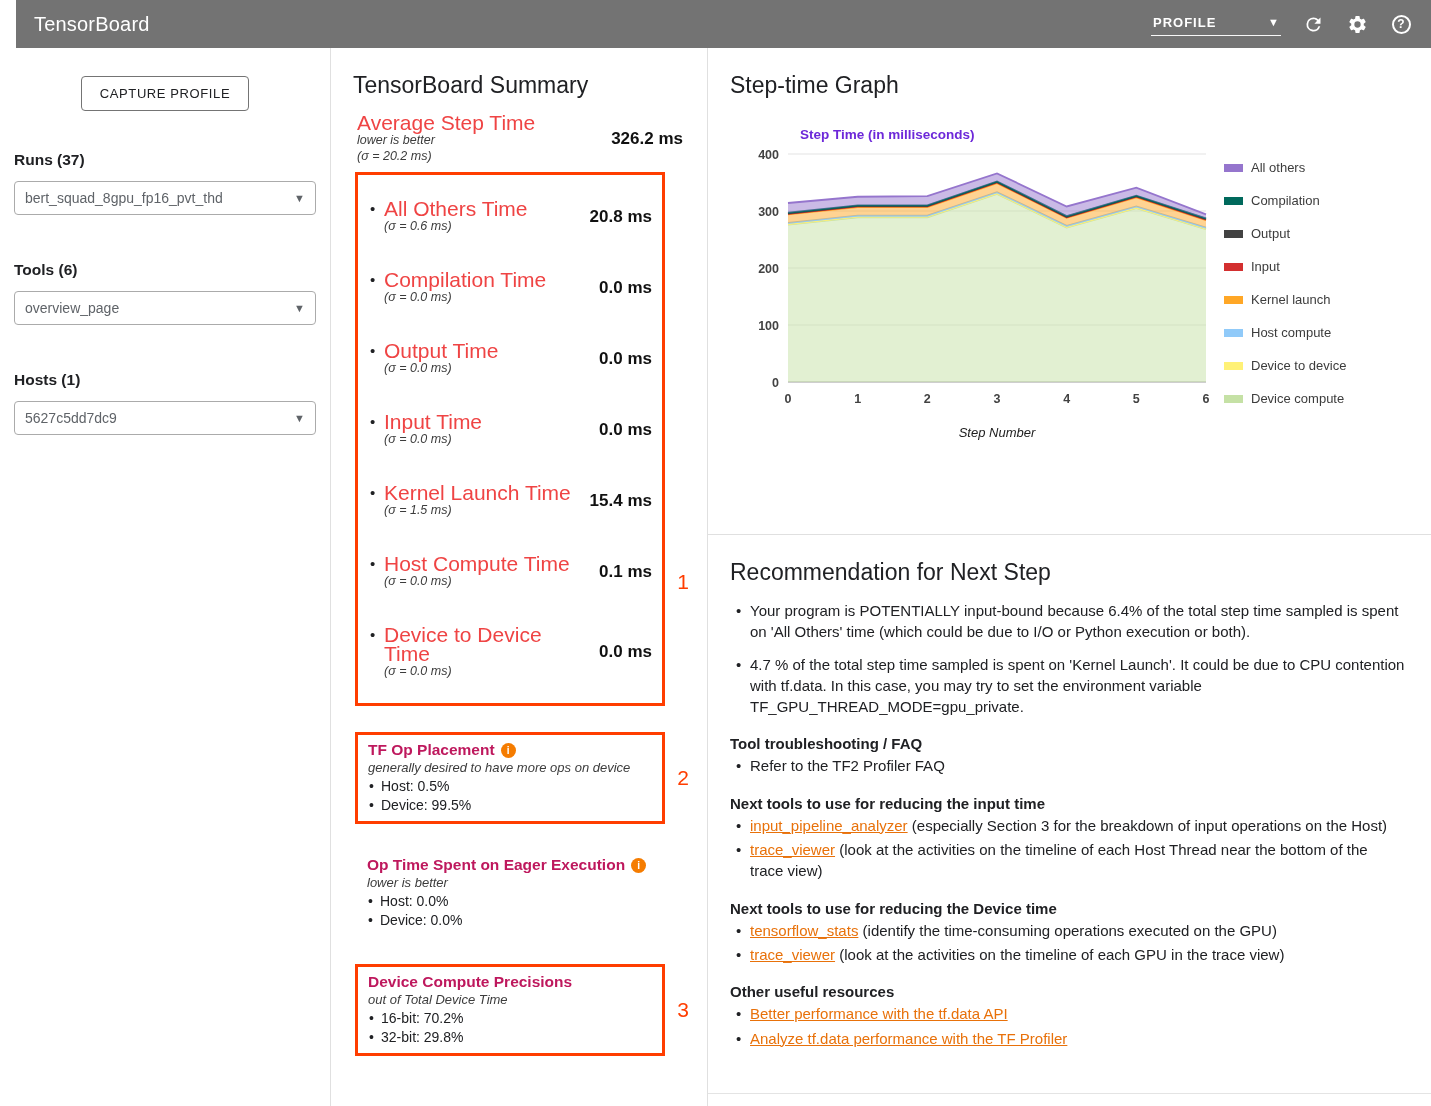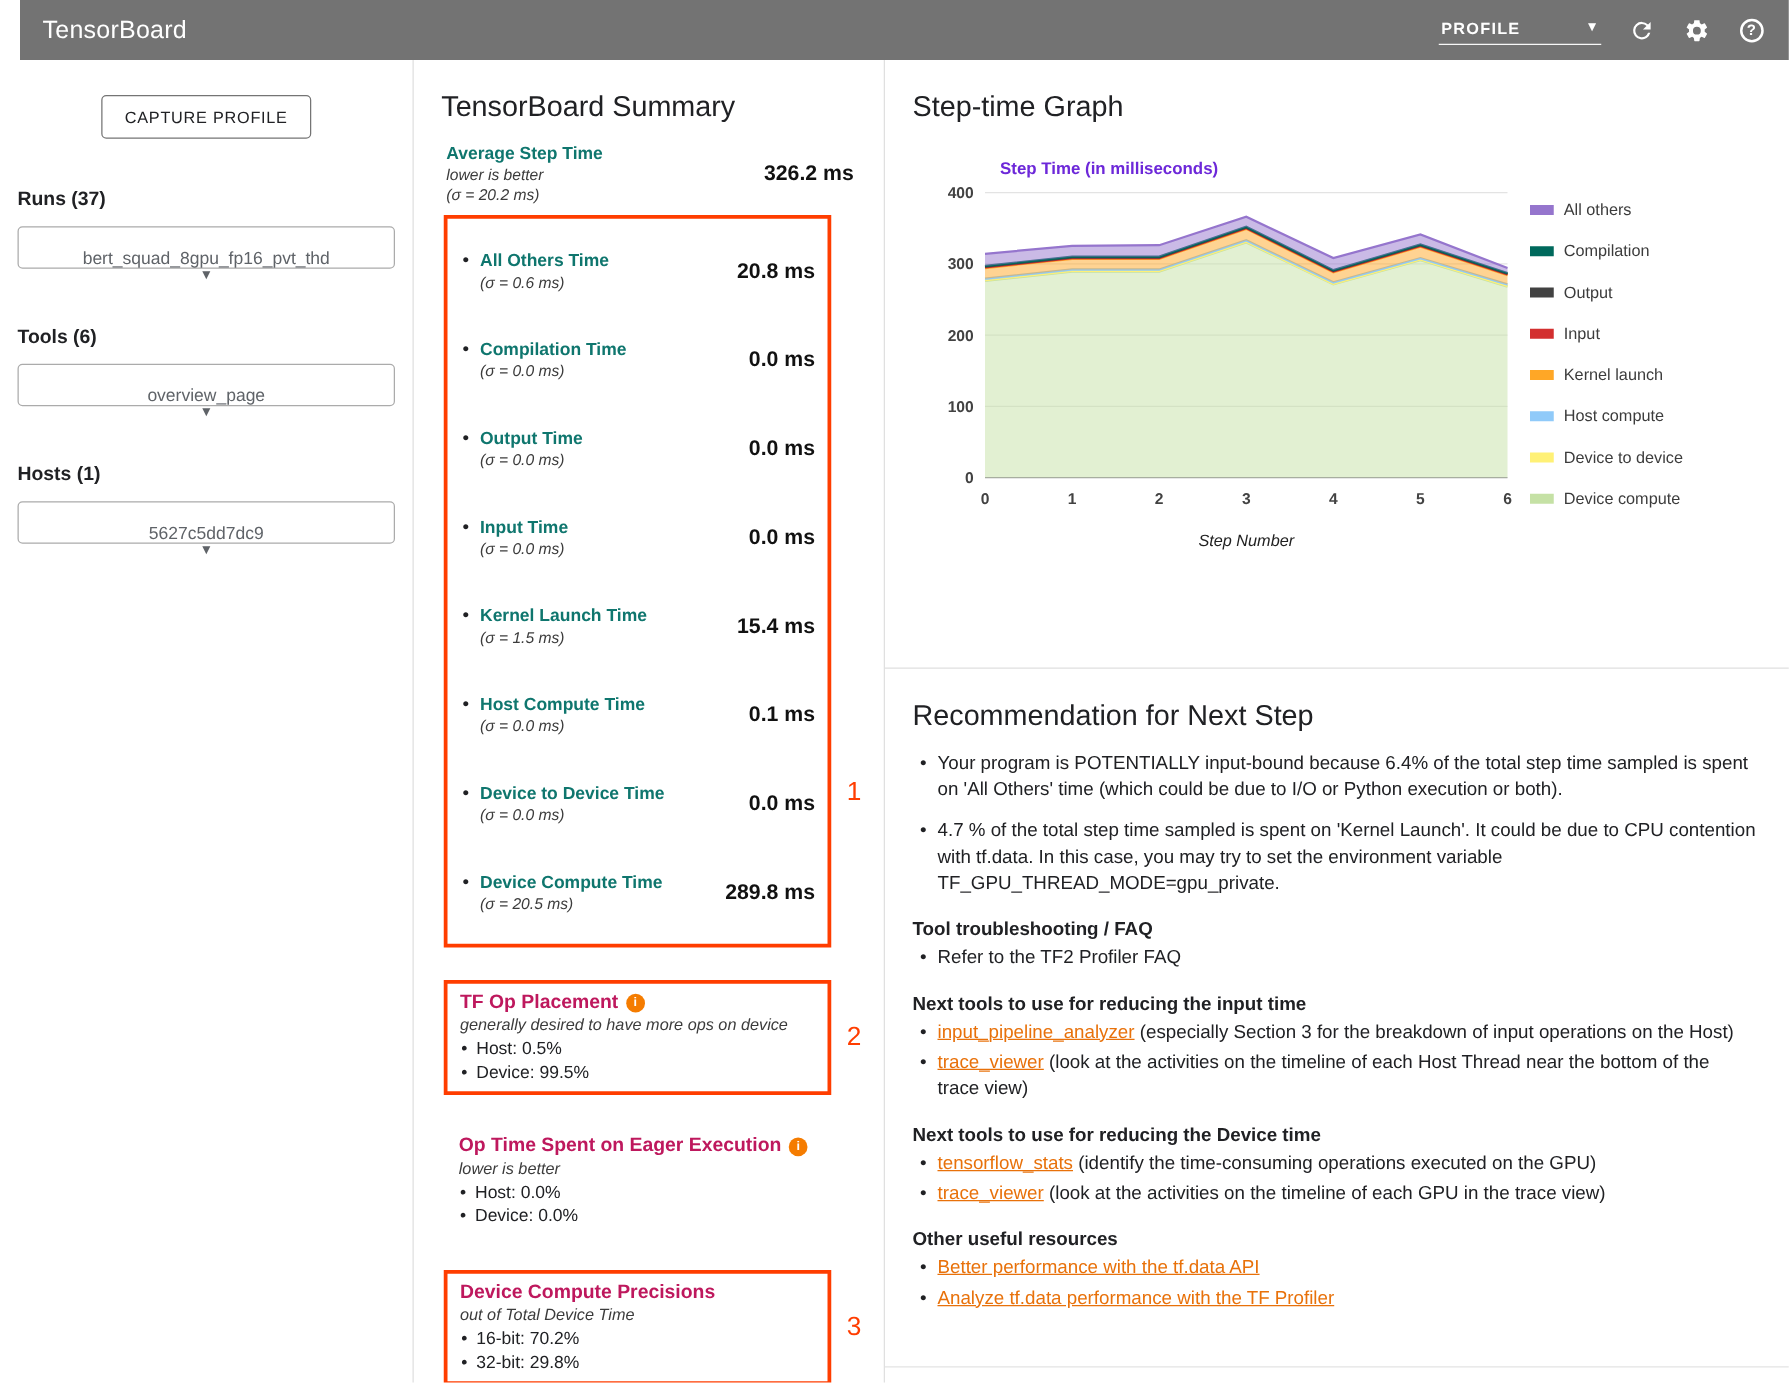--- a/index.html
+++ b/index.html
@@ -46,29 +46,29 @@
   .capture-btn {
     display:block; margin:28px auto 0; padding:9px 18px;
     background:#fff; border:1px solid #747474; border-radius:4px;
     font-family:inherit; font-size:13px; font-weight:500; letter-spacing:.6px; color:#202124; cursor:pointer;
   }
   .side-label { margin:46px 14px 12px; font-weight:700; font-size:15.5px; color:#202124; }
   .side-label.first { margin-top:40px; }
   .select-box {
     margin:0 14px; height:18px; border:1px solid #ababab; border-radius:4px;
     display:flex; align-items:center; justify-content:space-between; padding:16px 10px;
-    font-size:14px; color:#5f6368; cursor:pointer; background:#fff;flex-direction:column;
+    font-size:14px; color:#5f6368; cursor:pointer; background:#fff;
   }
   .select-box .caret { color:#5f6368; font-size:11px; }
 
   
   .panel-title { font-size:23px; font-weight:500; margin:0 0 14px; color:#202124; }
   .avg-row { display:flex; align-items:center; margin:0 6px 8px 4px; }
   .avg-left { flex:1; }
-  .m-label { font-size:14px; font-weight:700; line-height:19px; color:#0f766e; }
+  .m-label { font-size:21px; font-weight:400; line-height:19px; color:#ef4444; }
   .m-note { font-size:12.5px; font-style:italic; line-height:16px; color:#3c3c3c; }
   .m-value { font-size:17px; font-weight:700; color:#111; white-space:nowrap; padding-left:8px; }
 
   .boxed-row { display:flex; }
   .red-box { flex:1; border:3px solid #ff3d00; padding:6px 10px; margin-left:2px; }
   .annot {
     width:24px; text-align:right; color:#ff3d00; font-size:21px; font-weight:400;
   }
   .annot.a1 { align-self:flex-end; margin-bottom:112px; }
   .annot.a2, .annot.a3 { align-self:center; }
@@ -220,27 +220,20 @@
               <div class="m-note">(σ = 0.0 ms)</div>
             </div>
             <div class="m-value">0.1 ms</div>
           </div>
           <div class="metric-row">
             <div class="metric-left">
               <div class="m-label">Device to Device Time</div>
               <div class="m-note">(σ = 0.0 ms)</div>
             </div>
             <div class="m-value">0.0 ms</div>
-          </div>
-          <div class="metric-row">
-            <div class="metric-left">
-              <div class="m-label">Device Compute Time</div>
-              <div class="m-note">(σ = 20.5 ms)</div>
-            </div>
-            <div class="m-value">289.8 ms</div>
           </div>
         </div>
     </div>
     <div class="annot a1">1</div>
   </div>
 
   <div class="gap26"></div>
 
   <div class="boxed-row">
     <div class="red-box mini-section">

